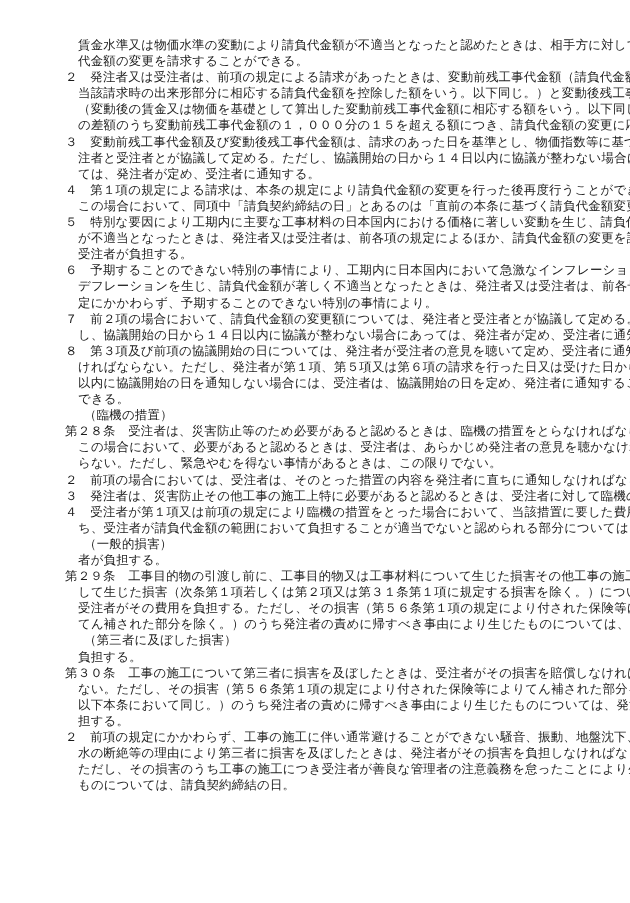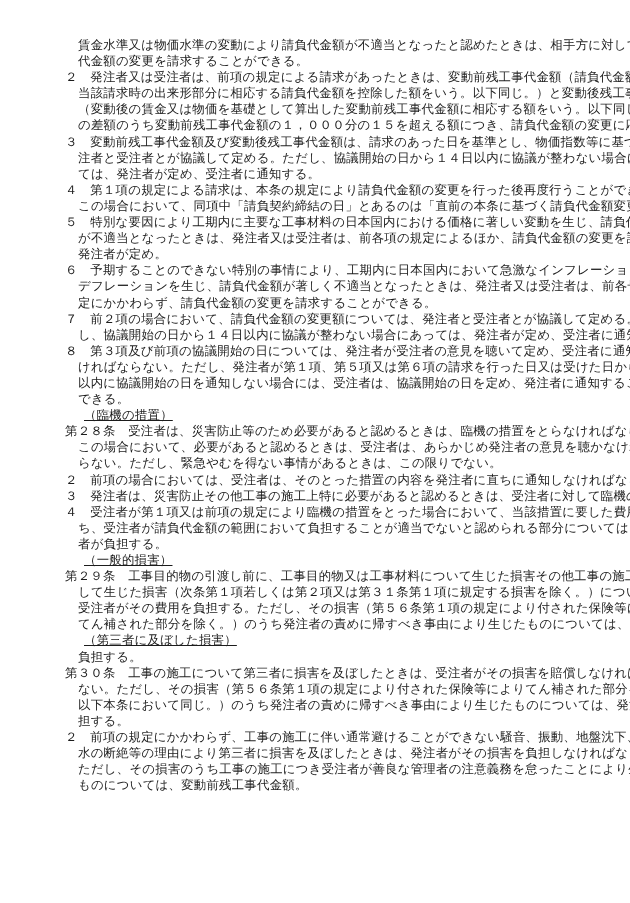--- a/index.html
+++ b/index.html
@@ -25,68 +25,68 @@
   }
   .line {
     font-size: 12.4px;
     line-height: 16.1px;
     letter-spacing: 0.25px;
     white-space: nowrap;
     color: #1c1c1c;
   }
   .indent-item { padding-left: 0; }
   .indent-cont { padding-left: 13px; }
-  .indent-head { padding-left: 19px; text-decoration: underline; }
+  .indent-head { padding-left: 19px; }
 </style>
 </head>
 <body style="background: rgb(255, 255, 255);">
 
 <div class="page">
   <div class="text-block" id="lines-container" style="color: rgb(28, 28, 28);">
       <div class="line indent-cont">賃金水準又は物価水準の変動により請負代金額が不適当となったと認めたときは、相手方に対して請負</div>
       <div class="line indent-cont">代金額の変更を請求することができる。</div>
       <div class="line indent-item">２　発注者又は受注者は、前項の規定による請求があったときは、変動前残工事代金額（請負代金額から</div>
       <div class="line indent-cont">当該請求時の出来形部分に相応する請負代金額を控除した額をいう。以下同じ。）と変動後残工事代金額</div>
       <div class="line indent-cont">（変動後の賃金又は物価を基礎として算出した変動前残工事代金額に相応する額をいう。以下同じ。）と</div>
       <div class="line indent-cont">の差額のうち変動前残工事代金額の１，０００分の１５を超える額につき、請負代金額の変更に応じな</div>
       <div class="line indent-item">３　変動前残工事代金額及び変動後残工事代金額は、請求のあった日を基準とし、物価指数等に基づき発</div>
       <div class="line indent-cont">注者と受注者とが協議して定める。ただし、協議開始の日から１４日以内に協議が整わない場合にあっ</div>
       <div class="line indent-cont">ては、発注者が定め、受注者に通知する。</div>
       <div class="line indent-item">４　第１項の規定による請求は、本条の規定により請負代金額の変更を行った後再度行うことができる。</div>
       <div class="line indent-cont">この場合において、同項中「請負契約締結の日」とあるのは「直前の本条に基づく請負代金額変更の基</div>
       <div class="line indent-item">５　特別な要因により工期内に主要な工事材料の日本国内における価格に著しい変動を生じ、請負代金額</div>
       <div class="line indent-cont">が不適当となったときは、発注者又は受注者は、前各項の規定によるほか、請負代金額の変更を請求す</div>
-      <div class="line indent-cont">発注者が定め。</div>
+      <div class="line indent-cont">受注者が負担する。</div>
       <div class="line indent-item">６　予期することのできない特別の事情により、工期内に日本国内において急激なインフレーション又は</div>
       <div class="line indent-cont">デフレーションを生じ、請負代金額が著しく不適当となったときは、発注者又は受注者は、前各号の規</div>
-      <div class="line indent-cont">定にかかわらず、請負代金額の変更を請求することができる。</div>
+      <div class="line indent-cont">定にかかわらず、予期することのできない特別の事情により。</div>
       <div class="line indent-item">７　前２項の場合において、請負代金額の変更額については、発注者と受注者とが協議して定める。ただ</div>
       <div class="line indent-cont">し、協議開始の日から１４日以内に協議が整わない場合にあっては、発注者が定め、受注者に通知する。</div>
       <div class="line indent-item">８　第３項及び前項の協議開始の日については、発注者が受注者の意見を聴いて定め、受注者に通知しな</div>
       <div class="line indent-cont">ければならない。ただし、発注者が第１項、第５項又は第６項の請求を行った日又は受けた日から７日</div>
       <div class="line indent-cont">以内に協議開始の日を通知しない場合には、受注者は、協議開始の日を定め、発注者に通知することが</div>
       <div class="line indent-cont">できる。</div>
       <div class="line indent-head">（臨機の措置）</div>
       <div class="line indent-item">第２８条　受注者は、災害防止等のため必要があると認めるときは、臨機の措置をとらなければならない。</div>
       <div class="line indent-cont">この場合において、必要があると認めるときは、受注者は、あらかじめ発注者の意見を聴かなければな</div>
       <div class="line indent-cont">らない。ただし、緊急やむを得ない事情があるときは、この限りでない。</div>
       <div class="line indent-item">２　前項の場合においては、受注者は、そのとった措置の内容を発注者に直ちに通知しなければならない。</div>
       <div class="line indent-item">３　発注者は、災害防止その他工事の施工上特に必要があると認めるときは、受注者に対して臨機の措置</div>
       <div class="line indent-item">４　受注者が第１項又は前項の規定により臨機の措置をとった場合において、当該措置に要した費用のう</div>
       <div class="line indent-cont">ち、受注者が請負代金額の範囲において負担することが適当でないと認められる部分については、発注</div>
+      <div class="line indent-head">（一般的損害）</div>
       <div class="line indent-cont">者が負担する。</div>
-      <div class="line indent-head">（一般的損害）</div>
       <div class="line indent-item">第２９条　工事目的物の引渡し前に、工事目的物又は工事材料について生じた損害その他工事の施工に関</div>
       <div class="line indent-cont">して生じた損害（次条第１項若しくは第２項又は第３１条第１項に規定する損害を除く。）については、</div>
       <div class="line indent-cont">受注者がその費用を負担する。ただし、その損害（第５６条第１項の規定により付された保険等により</div>
       <div class="line indent-cont">てん補された部分を除く。）のうち発注者の責めに帰すべき事由により生じたものについては、発注者が</div>
       <div class="line indent-head">（第三者に及ぼした損害）</div>
       <div class="line indent-cont">負担する。</div>
       <div class="line indent-item">第３０条　工事の施工について第三者に損害を及ぼしたときは、受注者がその損害を賠償しなければなら</div>
       <div class="line indent-cont">ない。ただし、その損害（第５６条第１項の規定により付された保険等によりてん補された部分を除く。</div>
       <div class="line indent-cont">以下本条において同じ。）のうち発注者の責めに帰すべき事由により生じたものについては、発注者が負</div>
       <div class="line indent-cont">担する。</div>
       <div class="line indent-item">２　前項の規定にかかわらず、工事の施工に伴い通常避けることができない騒音、振動、地盤沈下、地下</div>
       <div class="line indent-cont">水の断絶等の理由により第三者に損害を及ぼしたときは、発注者がその損害を負担しなければならない。</div>
       <div class="line indent-cont">ただし、その損害のうち工事の施工につき受注者が善良な管理者の注意義務を怠ったことにより生じた</div>
-      <div class="line indent-cont">ものについては、変動前残工事代金額。</div>
+      <div class="line indent-cont">ものについては、請負契約締結の日。</div>
     </div>
 </div>
 
 </body></html>

